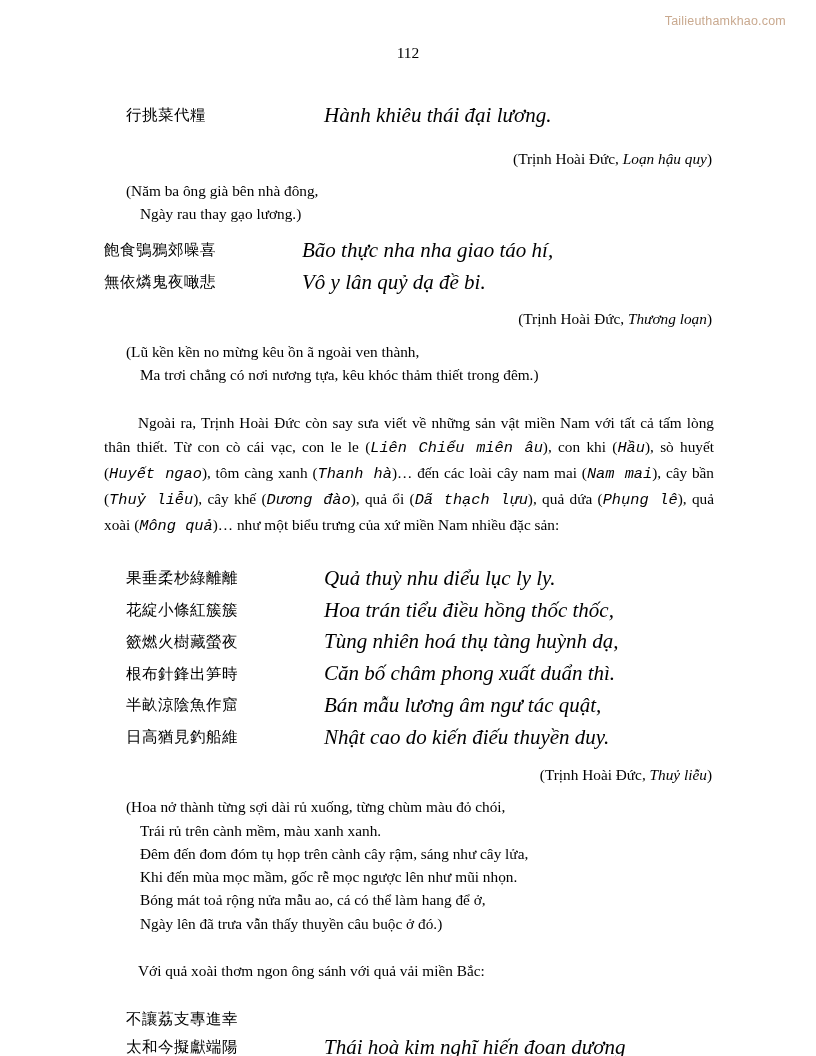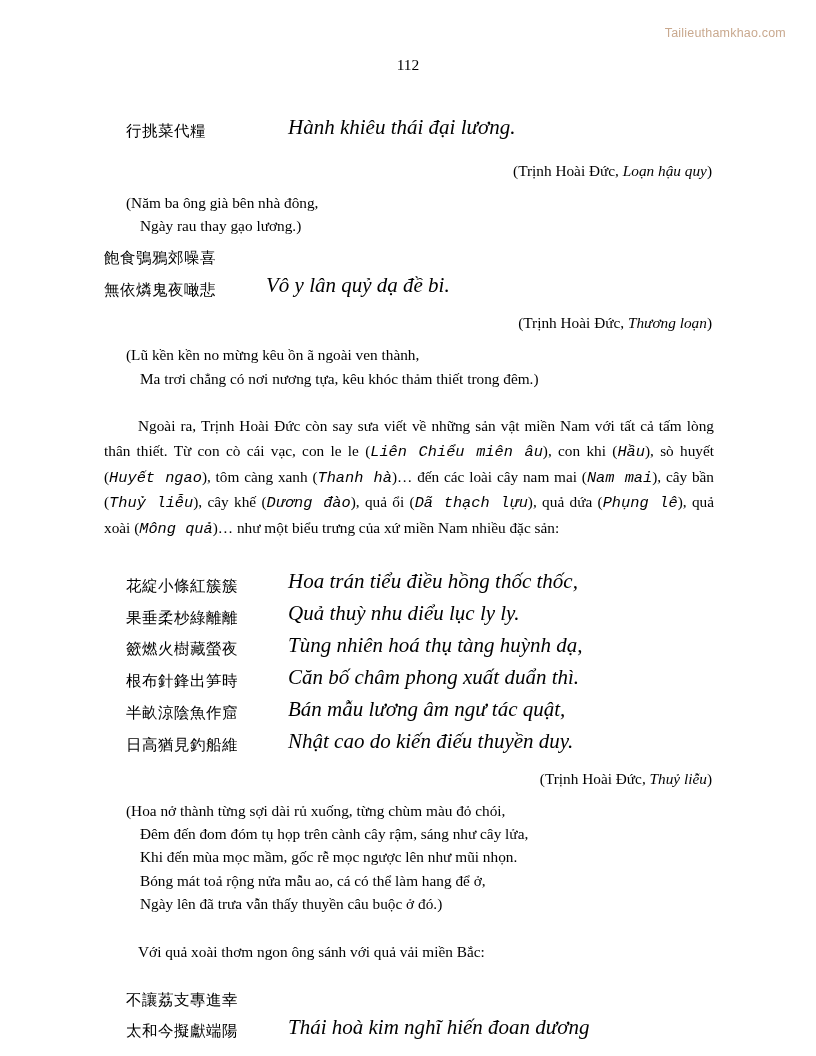--- a/index.html
+++ b/index.html
@@ -10,21 +10,21 @@
   body {
     width: 816px;
     height: 1056px;
     position: relative;
     font-family: "Liberation Serif", "DejaVu Serif", serif;
     color: #000000;
     overflow: hidden;
   }
   .page {
     position: absolute;
-    left: 0; top: 12px;
+    left: 0; top: 0;
     width: 816px;
     height: 784px;
   }
   .watermark {
     position: absolute;
     top: 14px;
     right: 30px;
     font-family: "Liberation Sans", sans-serif;
     font-size: 12.5px;
     color: #c9a98f;
@@ -45,21 +45,22 @@
     width: 610px;
     font-size: 15.3px;
     line-height: 1.52;
   }
   
   .verse-block {
     margin: 0;
   }
   .verse-row {
     display: flex;
-    align-items: flex-end;
+    align-items: center;
+    gap: 36px;
   }
   .han {
     width: 162px;
     flex: 0 0 162px;
     font-family: "DejaVu Sans", sans-serif;
     font-size: 15.5px;
     letter-spacing: 0.5px;
     white-space: nowrap;
   }
   .han-indent-1 { padding-left: 22px; }
@@ -120,20 +121,21 @@
     <div class="gloss">
       <span class="l i1">(Năm ba ông già bên nhà đông,</span>
       <span class="l i2">Ngày rau thay gạo lương.)</span>
     </div>
 
     <div class="spacer-s"></div>
 
     <div class="verse-block">
       <div class="verse-row">
         <span class="han han-indent-0">飽食鴞鴉郊噪喜</span>
+        <span class="rom">Bão thực nha nha giao táo hí,</span>
       </div>
       <div class="verse-row">
         <span class="han han-indent-0">無依燐鬼夜噉悲</span>
         <span class="rom">Vô y lân quỷ dạ đề bi.</span>
       </div>
     </div>
 
     <div class="spacer-s"></div>
 
     <div class="attrib"><span>(Trịnh Hoài Đức, </span><span class="work">Thương loạn</span><span>)</span></div>
@@ -146,28 +148,28 @@
     </div>
 
     <div class="spacer-s"></div>
 
     <p class="para"><span>Ngoài ra, Trịnh Hoài Đức còn say sưa viết về những sản vật miền Nam với tất cả tấm lòng thân thiết. Từ con cò cái vạc, con le le (</span><i>Liên Chiểu miên âu</i><span>), con khi (</span><i>Hầu</i><span>), sò huyết (</span><i>Huyết ngao</i><span>), tôm càng xanh (</span><i>Thanh hà</i><span>)… đến các loài cây nam mai (</span><i>Nam mai</i><span>), cây bần (</span><i>Thuỷ liễu</i><span>), cây khế (</span><i>Dương đào</i><span>), quả ổi (</span><i>Dã thạch lựu</i><span>), quả dứa (</span><i>Phụng lê</i><span>), quả xoài (</span><i>Mông quả</i><span>)… như một biểu trưng của xứ miền Nam nhiều đặc sản:</span></p>
 
     <div class="spacer-s"></div>
 
     <div class="verse-block">
       <div class="verse-row">
+        <span class="han han-indent-1">果垂柔杪綠離離</span>
+        <span class="rom">Quả thuỳ nhu diểu lục ly ly.</span>
+      </div>
+      <div class="verse-row">
         <span class="han han-indent-1">花綻小條紅簇簇</span>
         <span class="rom">Hoa trán tiểu điều hồng thốc thốc,</span>
       </div>
       <div class="verse-row">
-        <span class="han han-indent-1">果垂柔杪綠離離</span>
-        <span class="rom">Quả thuỳ nhu diểu lục ly ly.</span>
-      </div>
-      <div class="verse-row">
         <span class="han han-indent-1">籨燃火樹藏螢夜</span>
         <span class="rom">Tùng nhiên hoá thụ tàng huỳnh dạ,</span>
       </div>
       <div class="verse-row">
         <span class="han han-indent-1">根布針鋒出笋時</span>
         <span class="rom">Căn bố châm phong xuất duẩn thì.</span>
       </div>
       <div class="verse-row">
         <span class="han han-indent-1">半畝涼陰魚作窟</span>
         <span class="rom">Bán mẫu lương âm ngư tác quật,</span>
@@ -179,20 +181,21 @@
     </div>
 
     <div class="spacer-s"></div>
 
     <div class="attrib"><span>(Trịnh Hoài Đức, </span><span class="work">Thuỷ liễu</span><span>)</span></div>
 
     <div class="spacer-s"></div>
 
     <div class="gloss">
       <span class="l i1">(Hoa nở thành từng sợi dài rủ xuống, từng chùm màu đỏ chói,</span>
+      <span class="l i2">Trái rủ trên cành mềm, màu xanh xanh.</span>
       <span class="l i2">Đêm đến đom đóm tụ họp trên cành cây rậm, sáng như cây lửa,</span>
       <span class="l i2">Khi đến mùa mọc mầm, gốc rễ mọc ngược lên như mũi nhọn.</span>
       <span class="l i2">Bóng mát toả rộng nửa mẫu ao, cá có thể làm hang để ở,</span>
       <span class="l i2">Ngày lên đã trưa vẫn thấy thuyền câu buộc ở đó.)</span>
     </div>
 
     <div class="spacer-s"></div>
 
     <p class="para">Với quả xoài thơm ngon ông sánh với quả vải miền Bắc:</p>
 

